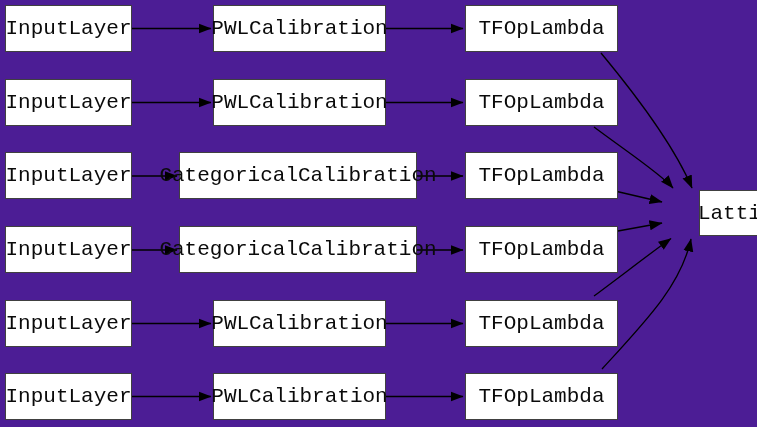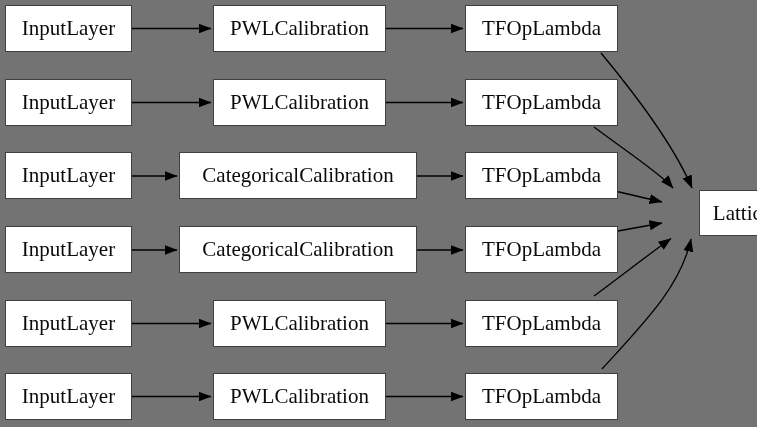--- a/index.html
+++ b/index.html
@@ -1,21 +1,21 @@
 <!DOCTYPE html>
 <html><head>
 <meta charset="utf-8">
 <style>
   html, body { margin: 0; padding: 0; background: #ffffff; }
   #canvas {
     position: relative;
     width: 757px;
     height: 427px;
-    background: #737373;
-    font-family: Liberation Serif, serif;
+    background: #4c1d95;
+    font-family: Liberation Mono, monospace;
     overflow: hidden;
   }
   #edges {
     position: absolute;
     left: 0; top: 0;
     width: 757px; height: 427px;
   }
   .node {
     position: absolute;
     box-sizing: border-box;

